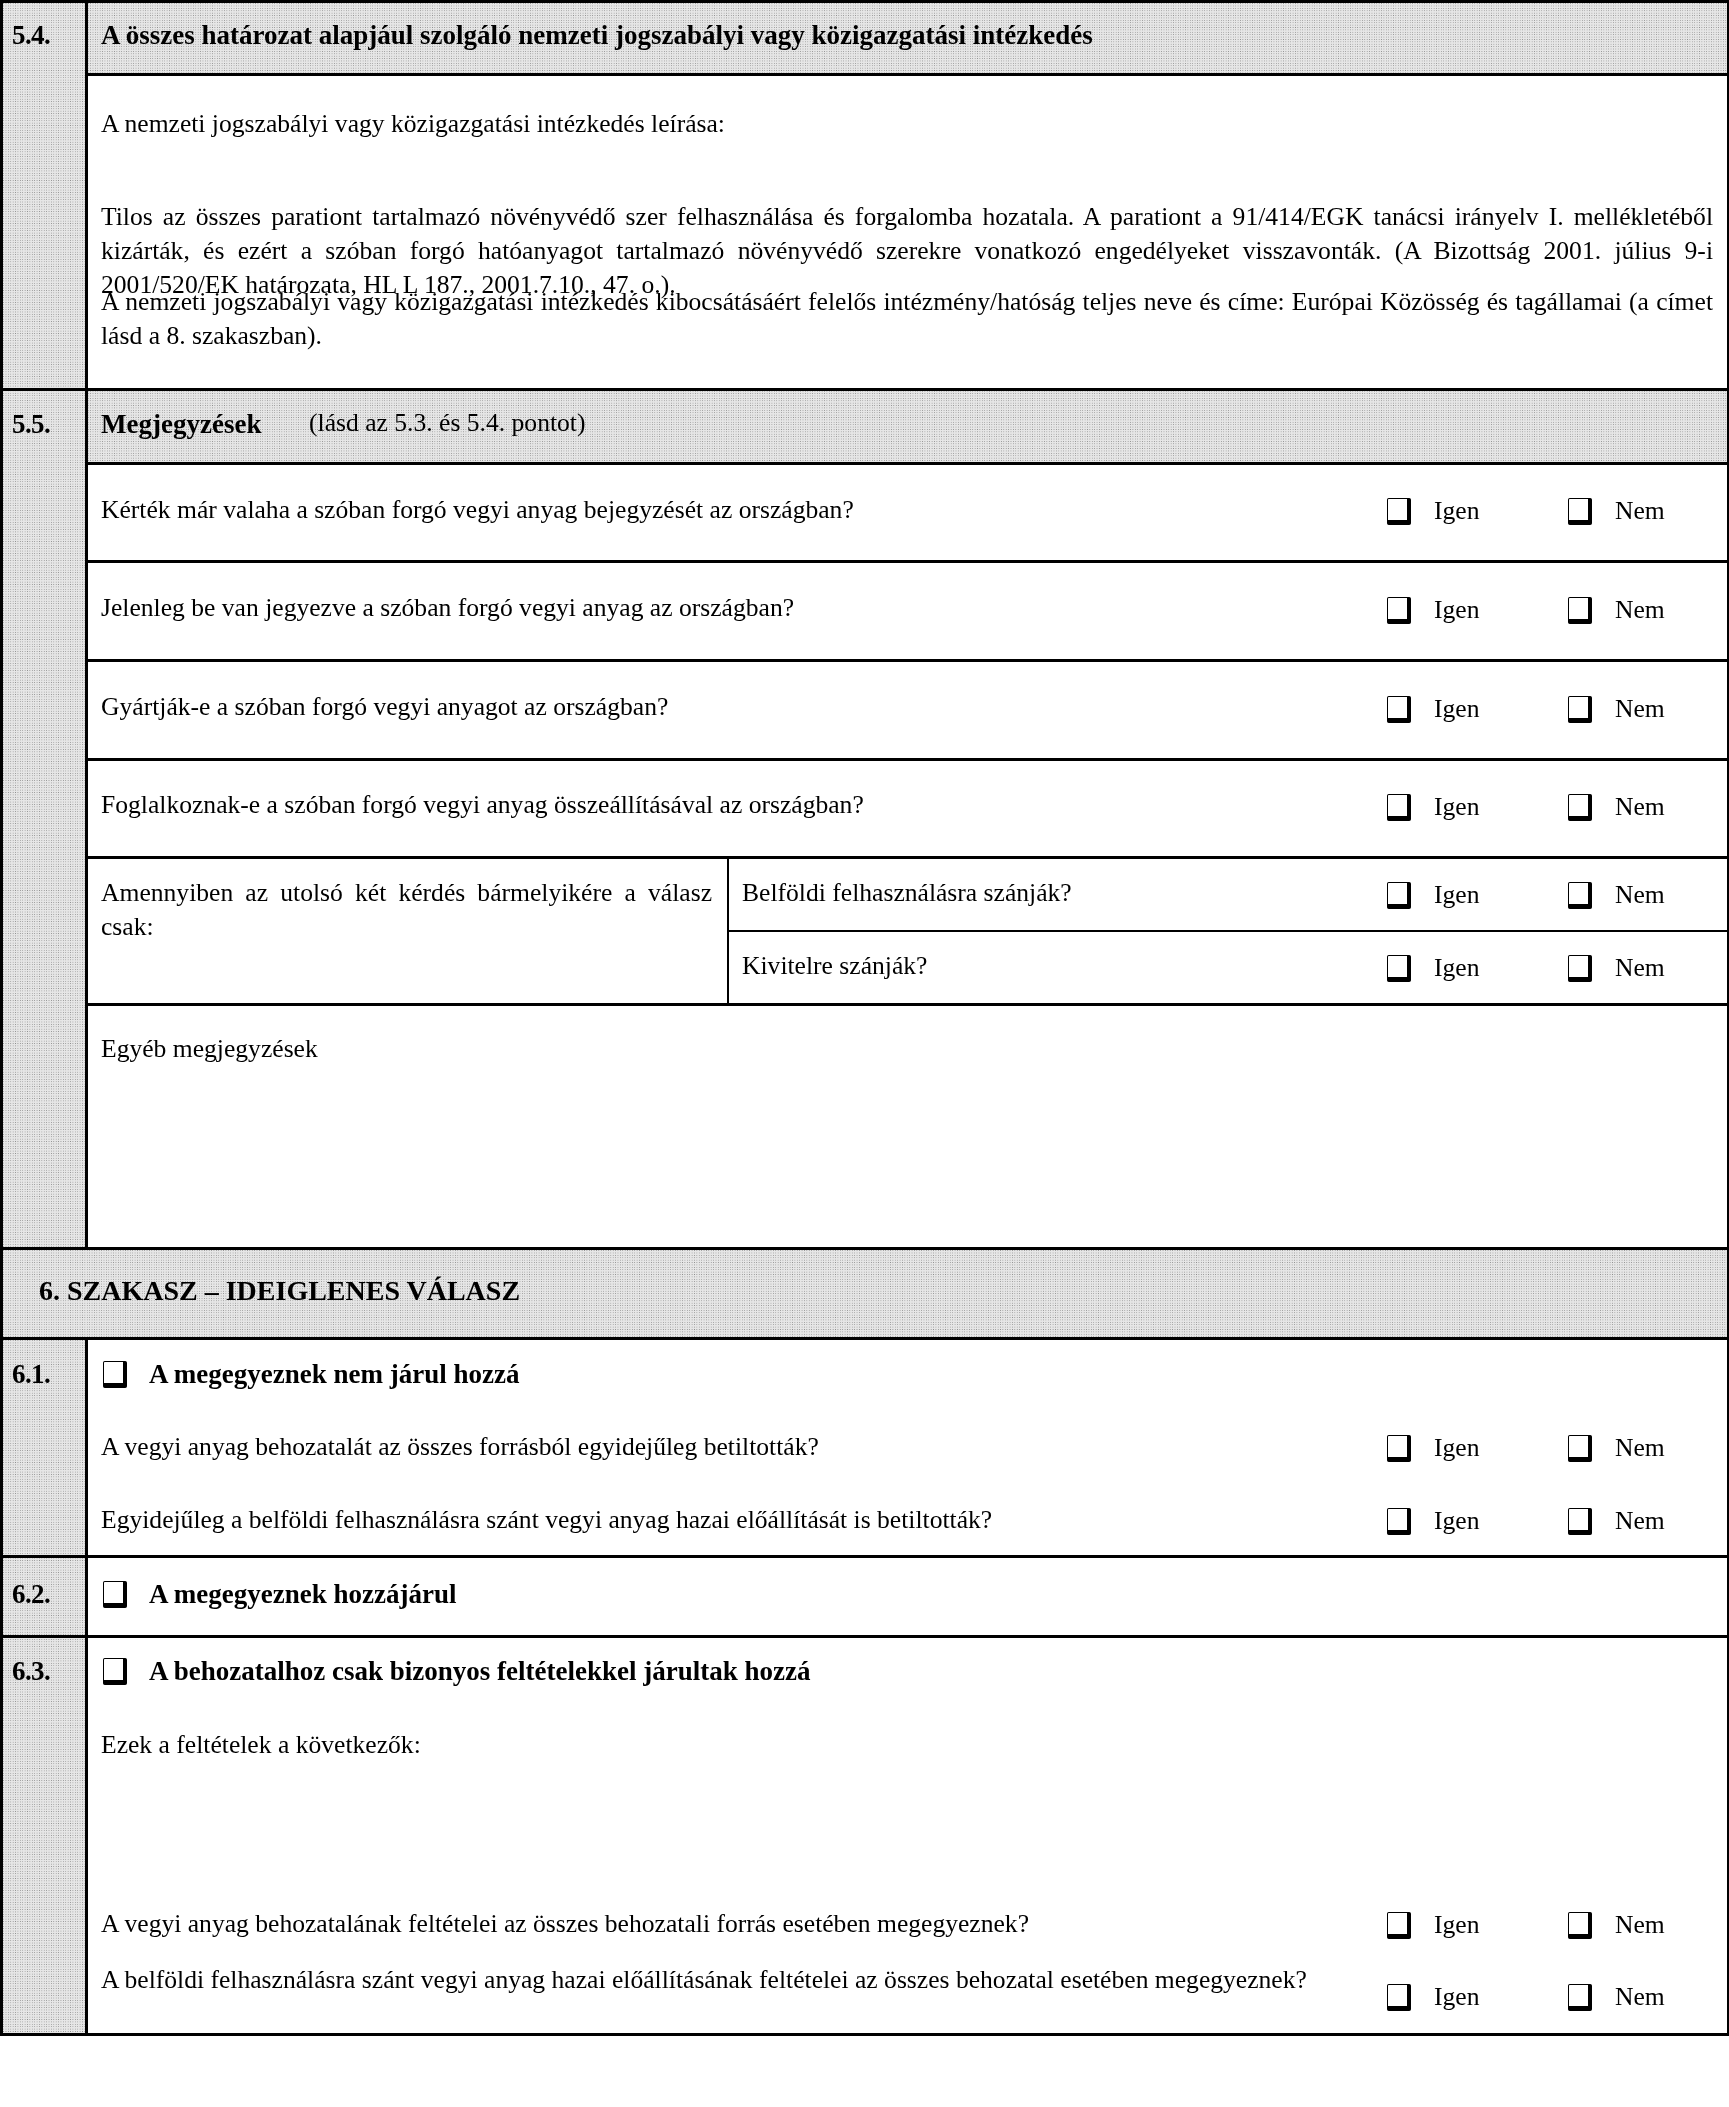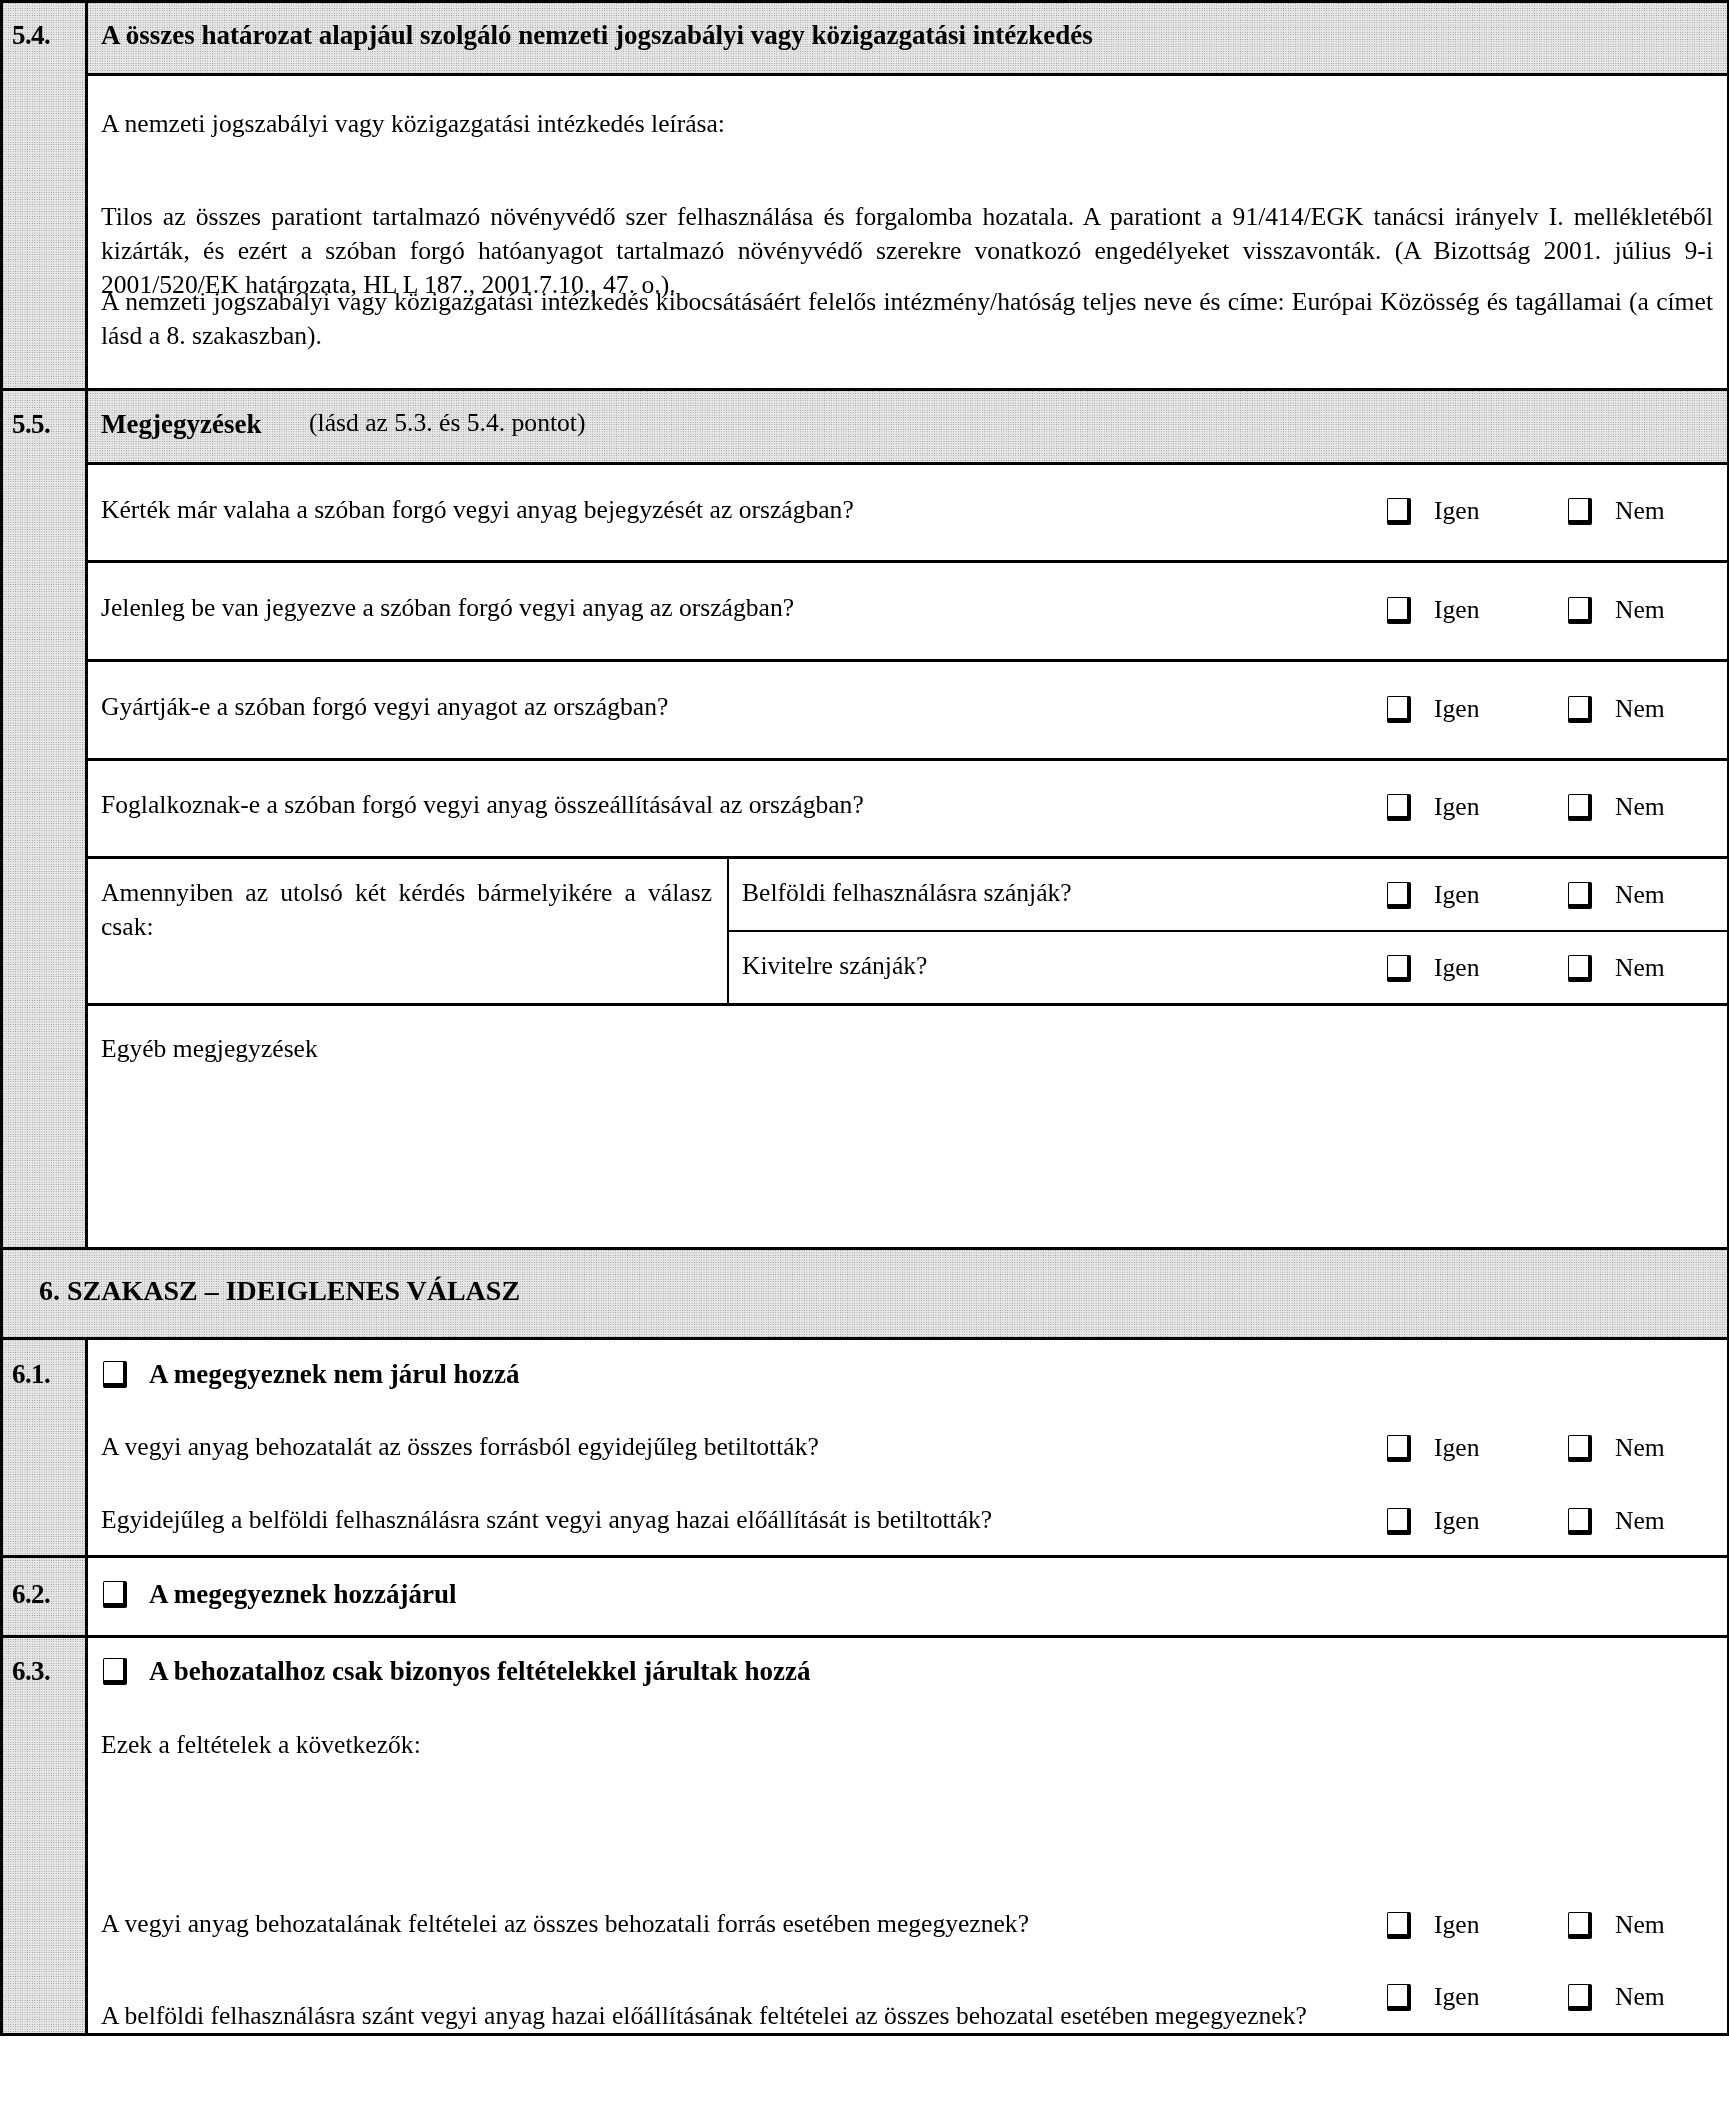--- a/index.html
+++ b/index.html
@@ -178,21 +178,21 @@
 
 <div class="text" style="left:101px;top:1907px;">A vegyi anyag behozatalának feltételei az összes behozatali forrás esetében megegyeznek?</div>
 <div class="cb-group" style="left:1387px;top:1910px;">
   <span class="cb"></span>
   <span class="cb-label">Igen</span>
 </div>
 <div class="cb-group" style="left:1568px;top:1910px;">
   <span class="cb"></span>
   <span class="cb-label">Nem</span>
 </div>
-<div class="text just" style="left:101px;top:1963px;width:1253px;margin-top:36px;">A belföldi felhasználásra szánt vegyi anyag hazai előállításának feltételei az összes behozatal esetében megegyeznek?</div>
+<div class="text just" style="left:101px;top:1963px;width:1253px;">A belföldi felhasználásra szánt vegyi anyag hazai előállításának feltételei az összes behozatal esetében megegyeznek?</div>
 <div class="cb-group" style="left:1387px;top:1982px;">
   <span class="cb"></span>
   <span class="cb-label">Igen</span>
 </div>
 <div class="cb-group" style="left:1568px;top:1982px;">
   <span class="cb"></span>
   <span class="cb-label">Nem</span>
 </div>
 
 

